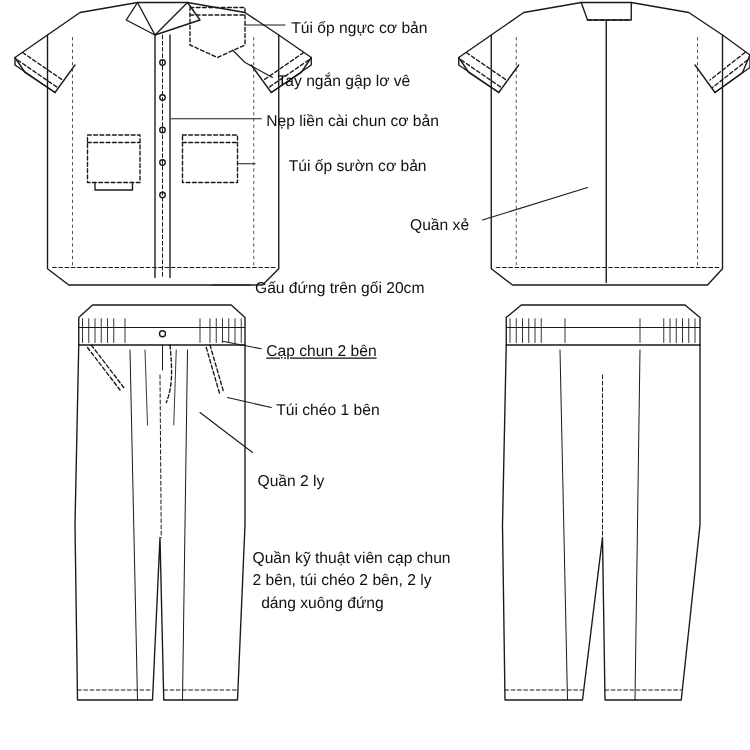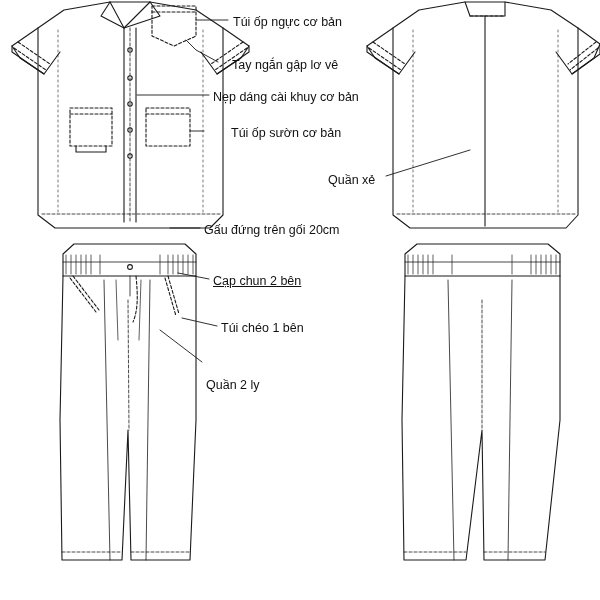--- a/index.html
+++ b/index.html
@@ -143,24 +143,27 @@
         <path d="M200 228 L170 228"></path>
         <path d="M209 279 L178 273"></path>
         <path d="M217 326 L182 318"></path>
         <path d="M202 362 L160 330"></path>
       </g>
     </g>
   </svg>
 
   <div id="labels">
       <div class="label" style="left: 233px; top: 14px;">Túi ốp ngực cơ bản</div>
-      <div class="label" style="left: 232px; top: 57px;">Tay ngắn gập lơ vê</div>
-      <div class="label" style="left: 213px; top: 89px;">Nẹp dáng cài khuy cơ bản</div>
+      <div class="label" style="left: 222px; top: 57px;">Tay ngắn gập lơ vê</div>
+      <div class="label" style="left: 213px; top: 89px;">Nẹp liền cài chun cơ bản</div>
       <div class="label" style="left: 208px; top: 125px; margin-left: 23px;">Túi ốp sườn cơ bản</div>
       <div class="label" style="left: 328px; top: 172px;">Quần xẻ</div>
       <div class="label" style="left: 204px; top: 222px;">Gấu đứng trên gối 20cm</div>
       <div class="label" style="left: 213px; top: 273px; text-decoration: underline;">Cạp chun 2 bên</div>
       <div class="label" style="left: 221px; top: 320px;">Túi chéo 1 bên</div>
       <div class="label" style="left: 206px; top: 377px;">Quần 2 ly</div>
     </div>
 
+  <div class="block" style="left:202px;top:437px;">Quần kỹ thuật viên cạp chun
+2 bên, túi chéo 2 bên, 2 ly
+  dáng xuông đứng</div>
 
 </div>
 
 </body></html>

